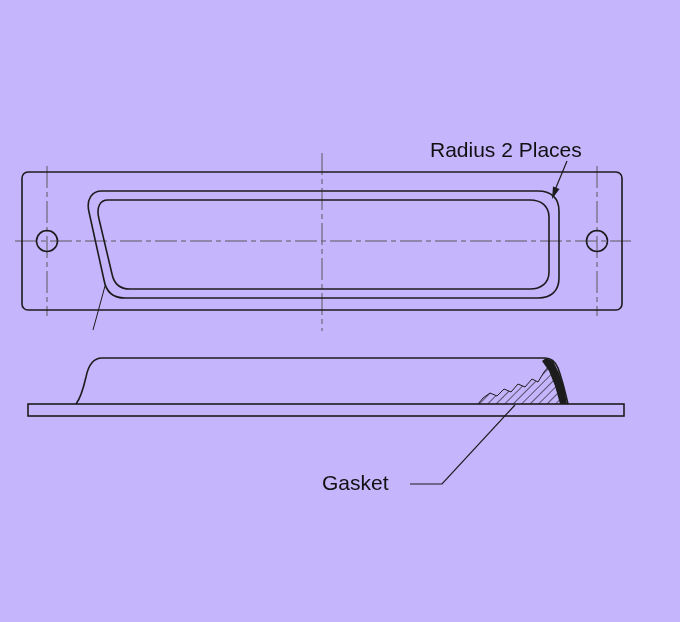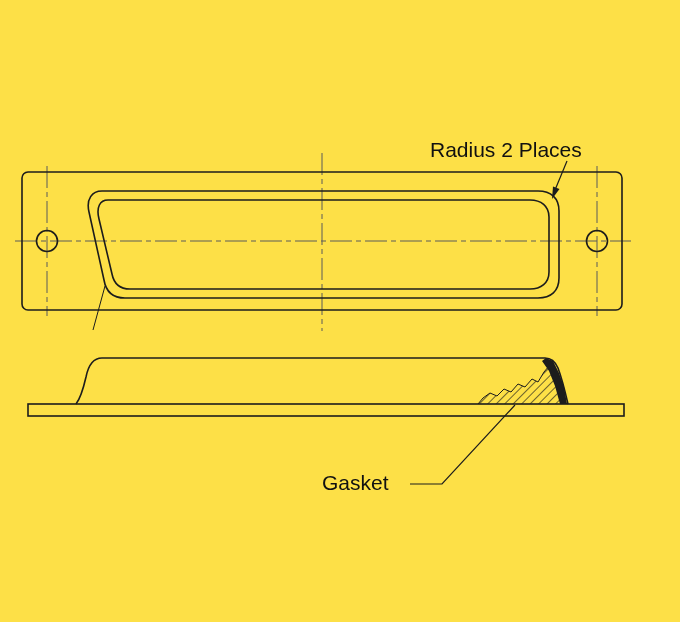--- a/index.html
+++ b/index.html
@@ -4,21 +4,21 @@
 <style>
   html, body {
     margin: 0;
     padding: 0;
     background: #ffffff;
   }
   .canvas {
     position: relative;
     width: 680px;
     height: 622px;
-    background: #fde047;
+    background: #c4b5fd;
     font-family: "Liberation Sans", sans-serif;
   }
   svg text {
     font-family: "Liberation Sans", sans-serif;
     font-size: 21px;
     fill: #111111;
   }
   .outline {
     fill: none;
     stroke: #1c1c1c;

